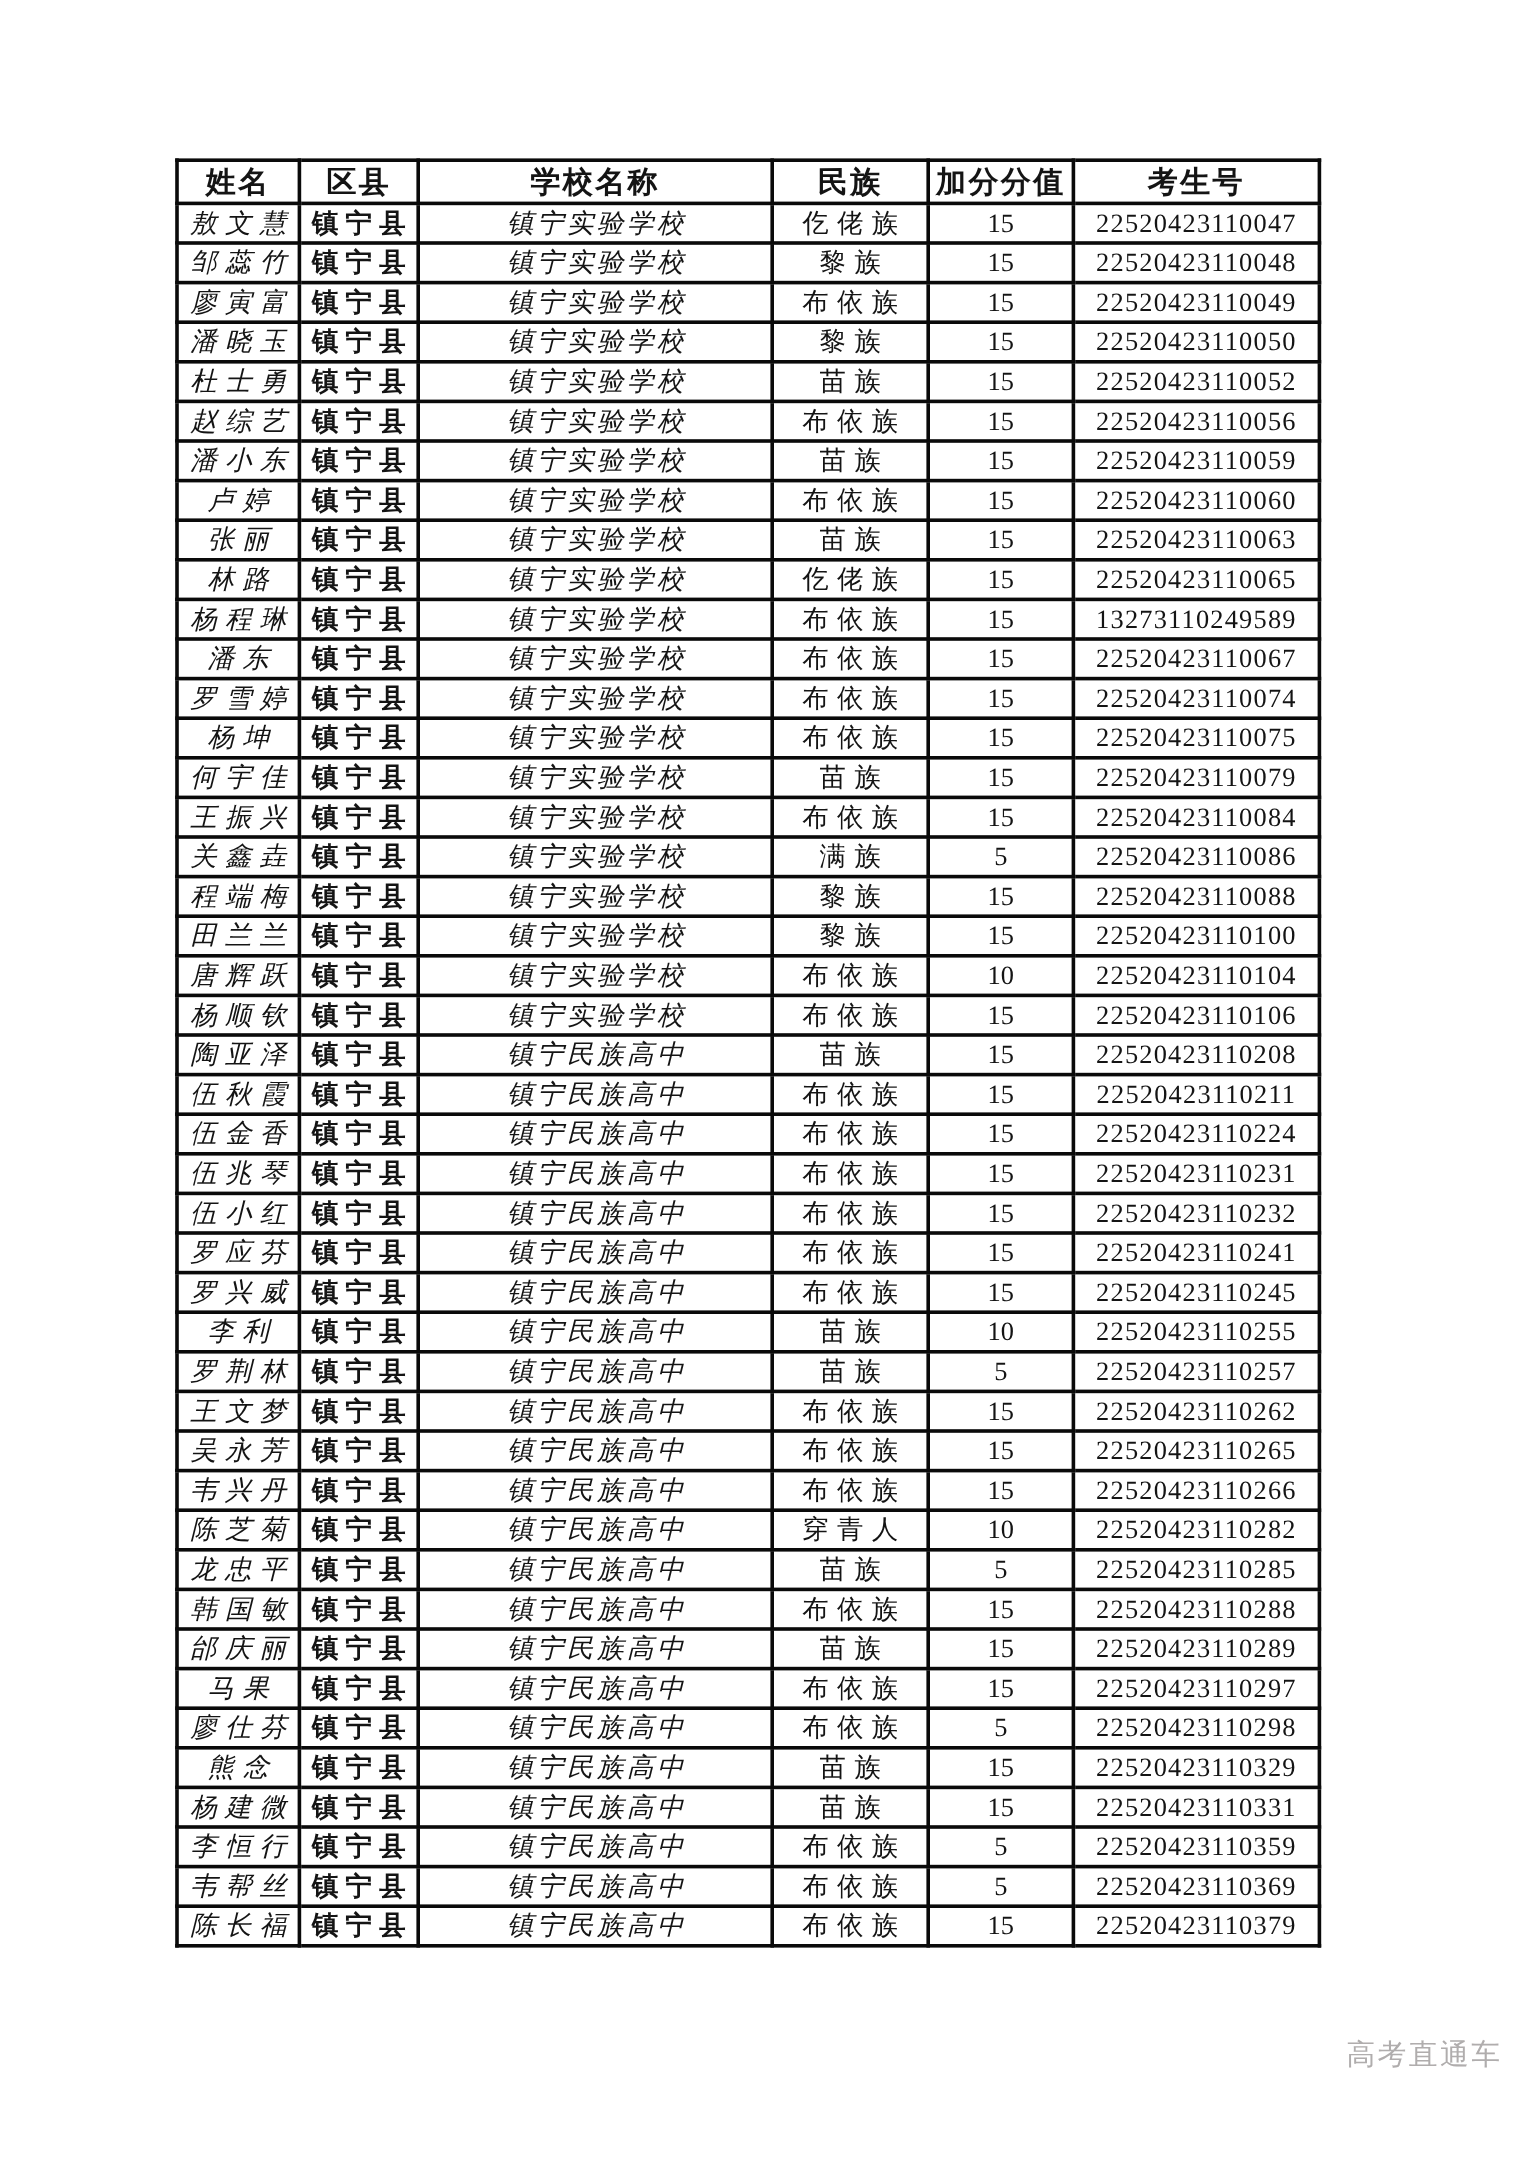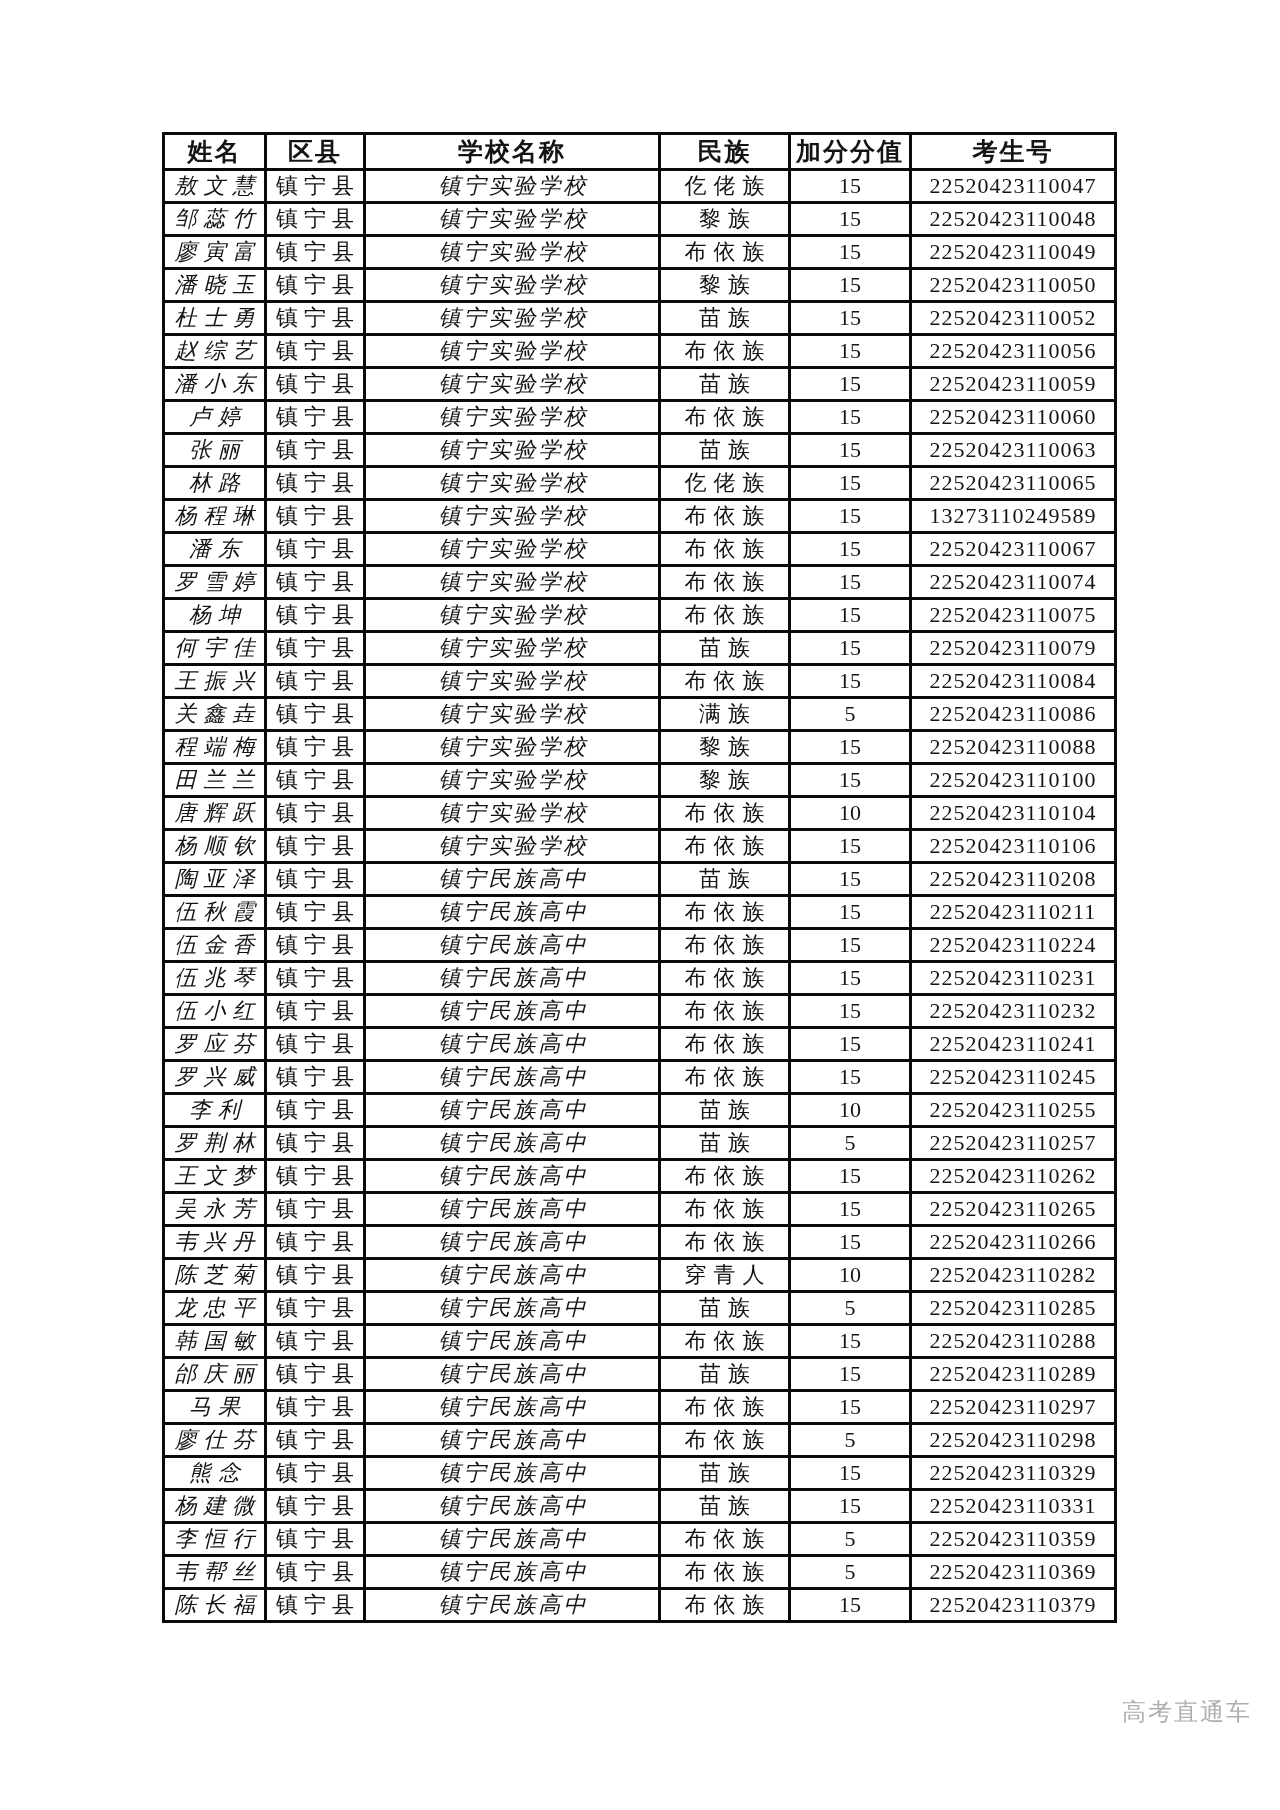--- a/index.html
+++ b/index.html
@@ -10,21 +10,21 @@
   }
   .page {
     position: relative;
     width: 1280px;
     height: 1810px;
     background: #ffffff;
     overflow: hidden;
   }
   table.roster {
     position: absolute;
-    left: 162px;
+    left: 146px;
     top: 132px;
     width: 952px;
     border-collapse: collapse;
     table-layout: fixed;
     border: 2px solid #0ea5e9;
   }
   col.c-name    { width: 102px; }
   col.c-county  { width: 99px;  }
   col.c-school  { width: 295px; }
   col.c-ethnic  { width: 130px; }
@@ -44,21 +44,21 @@
     height: 28px;
     font-size: 25px;
     font-weight: bold;
     letter-spacing: 2px;
   }
   table.roster td {
     height: 29px;
     font-size: 22px;
   }
   td.c-name   { letter-spacing: 7px; text-indent: 7px; font-style: italic; }
-  td.c-county { letter-spacing: 6px; text-indent: 6px; }
+  td.c-county { letter-spacing: 6px; text-indent: 6px; font-weight: bold; }
   td.c-school { letter-spacing: 3px; text-indent: 3px; font-style: italic; }
   td.c-ethnic { letter-spacing: 7px; text-indent: 7px; }
   td.c-score  { font-size: 23px; }
   td.c-num    { font-size: 24px; letter-spacing: 1px; margin-top: 27px; }
 
   .watermark {
     position: absolute;
     top: 1696px;
     right: 28px;
     font-size: 24px;

